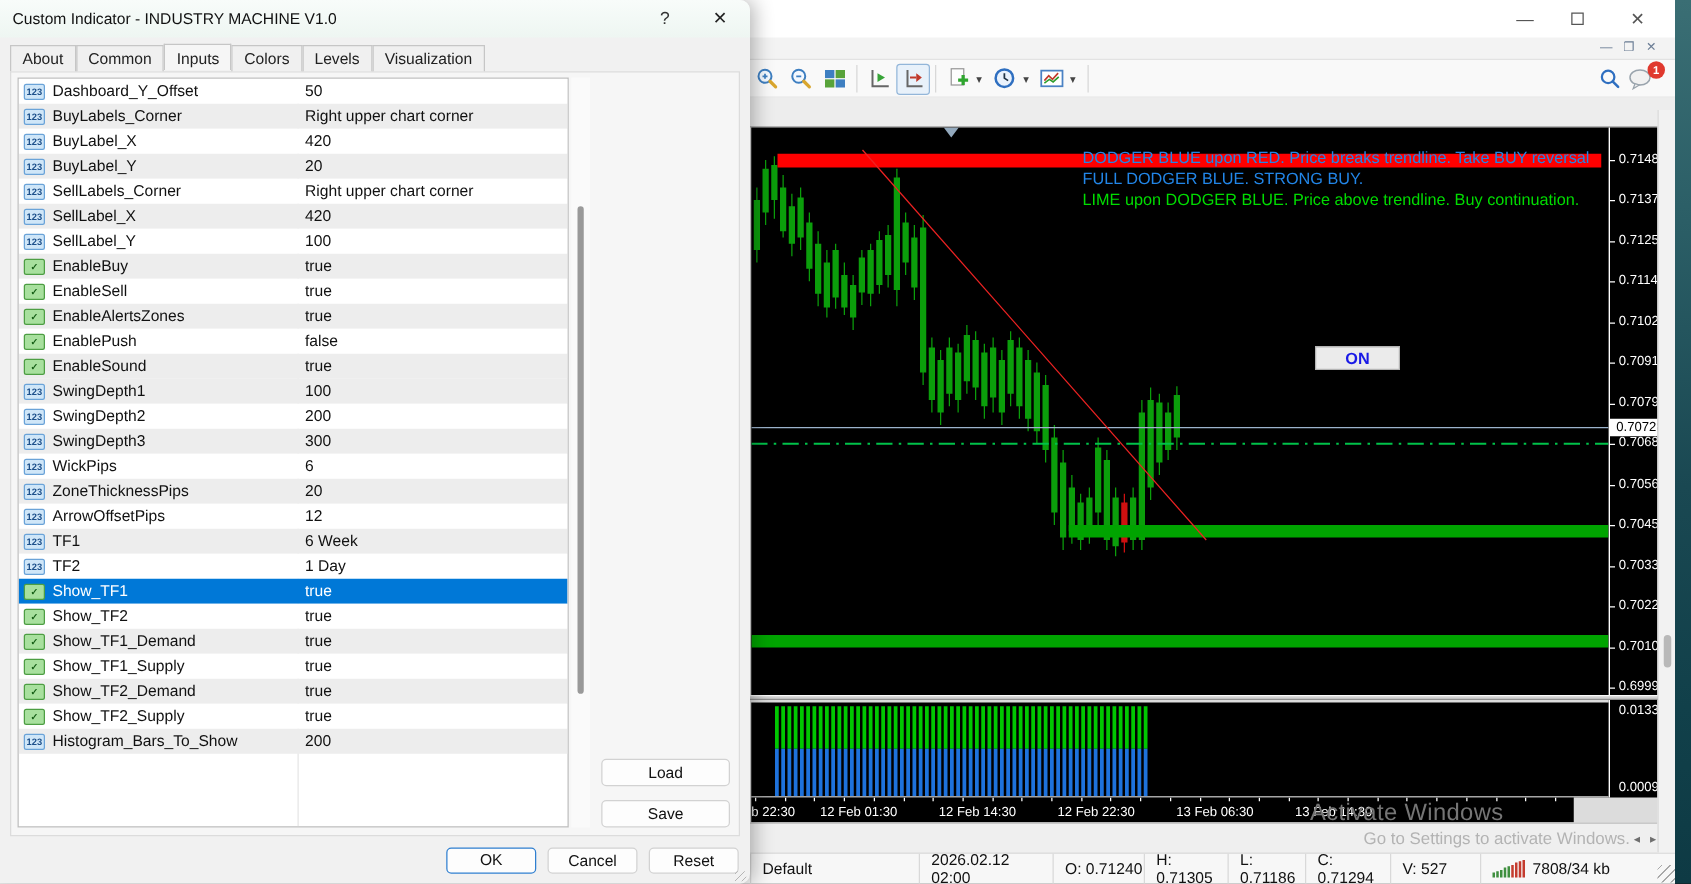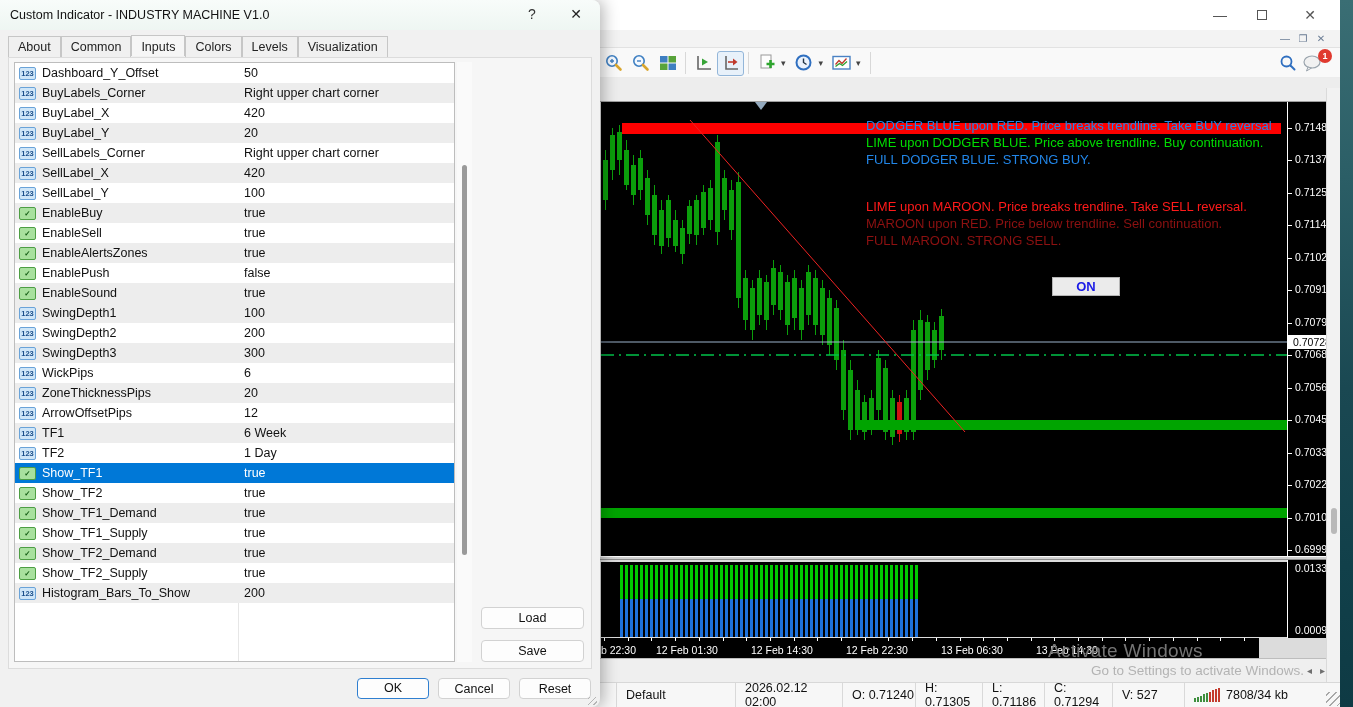--- a/index.html
+++ b/index.html
@@ -291,27 +291,22 @@
           <rect x="21" y="21" width="659" height="11" fill="#fe0000"></rect>
           <rect x="254" y="318" width="432" height="10" fill="#00a400"></rect>
           <rect x="0" y="406" width="686" height="10" fill="#00a400"></rect>
           <line x1="0" y1="240" x2="686" y2="240" stroke="#9cb3cc" stroke-width="1"></line>
           <line x1="0" y1="253" x2="686" y2="253" stroke="#00c24a" stroke-width="1.6" stroke-dasharray="13 5 2 5"></line>
           <line x1="89" y1="18" x2="364" y2="330" stroke="#ee2222" stroke-width="1"></line>
         </svg>
       <div class="tri"></div>
       <div class="annot buy">
           <div class="aline" style="color: rgb(34, 134, 232);">DODGER BLUE upon RED. Price breaks trendline. Take BUY reversal</div>
+          <div class="aline" style="color: rgb(34, 134, 232);">FULL DODGER BLUE. STRONG BUY.</div>
           <div class="aline" style="color: rgb(0, 220, 0);">LIME upon DODGER BLUE. Price above trendline. Buy continuation.</div>
-          <div class="aline" style="color: rgb(34, 134, 232);">FULL DODGER BLUE. STRONG BUY.</div>
-        </div>
-      <div class="annot sell">
-          <div class="aline" style="color: rgb(255, 26, 26);">LIME upon MAROON. Price breaks trendline. Take SELL reversal.</div>
-          <div class="aline" style="color: rgb(141, 17, 17);">MAROON upon RED. Price below trendline. Sell continuation.</div>
-          <div class="aline" style="color: rgb(141, 17, 17);">FULL MAROON. STRONG SELL.</div>
         </div>
       <div class="onbtn">ON</div>
     </div>
     <div class="subsep"></div>
     <div class="subplot">
       <div>
           <div class="hb" style="left: 19px; width: 3px;">
             <div style="height: 34px; background: rgb(0, 200, 0);"></div>
             <div style="height: 38px; background: rgb(30, 114, 220);"></div>
           </div>
@@ -629,21 +624,21 @@
       <span class="harrow" style="left:1307px">◂</span>
       <span class="harrow" style="left:1320px">▸</span>
     </div>
     <div class="wm1">Activate Windows</div>
 
     <div class="vscroll">
       <div class="vthumb"></div>
     </div>
 
     <div class="statusbar">
-        <div class="sitem" style="left: 616px; width: 115px; text-align: right;">Default</div>
+        <div class="sitem" style="left: 600px; width: 115px; text-align: right;">Default</div>
         <div class="sitem" style="left: 735px; width: 107px;">2026.02.12 02:00</div>
         <div class="sitem" style="left: 842px; width: 73px;">O: 0.71240</div>
         <div class="sitem" style="left: 915px; width: 67px;">H: 0.71305</div>
         <div class="sitem" style="left: 982px; width: 62px;">L: 0.71186</div>
         <div class="sitem" style="left: 1044px; width: 68px;">C: 0.71294</div>
         <div class="sitem" style="left: 1112px; width: 72px;">V: 527</div>
         <div class="sitem" style="left: 1184px; width: 150px;">
           <span class="netbars">
             <i style="height: 4px; background: rgb(63, 143, 63);"></i>
             <i style="height: 5.3px; background: rgb(63, 143, 63);"></i>

